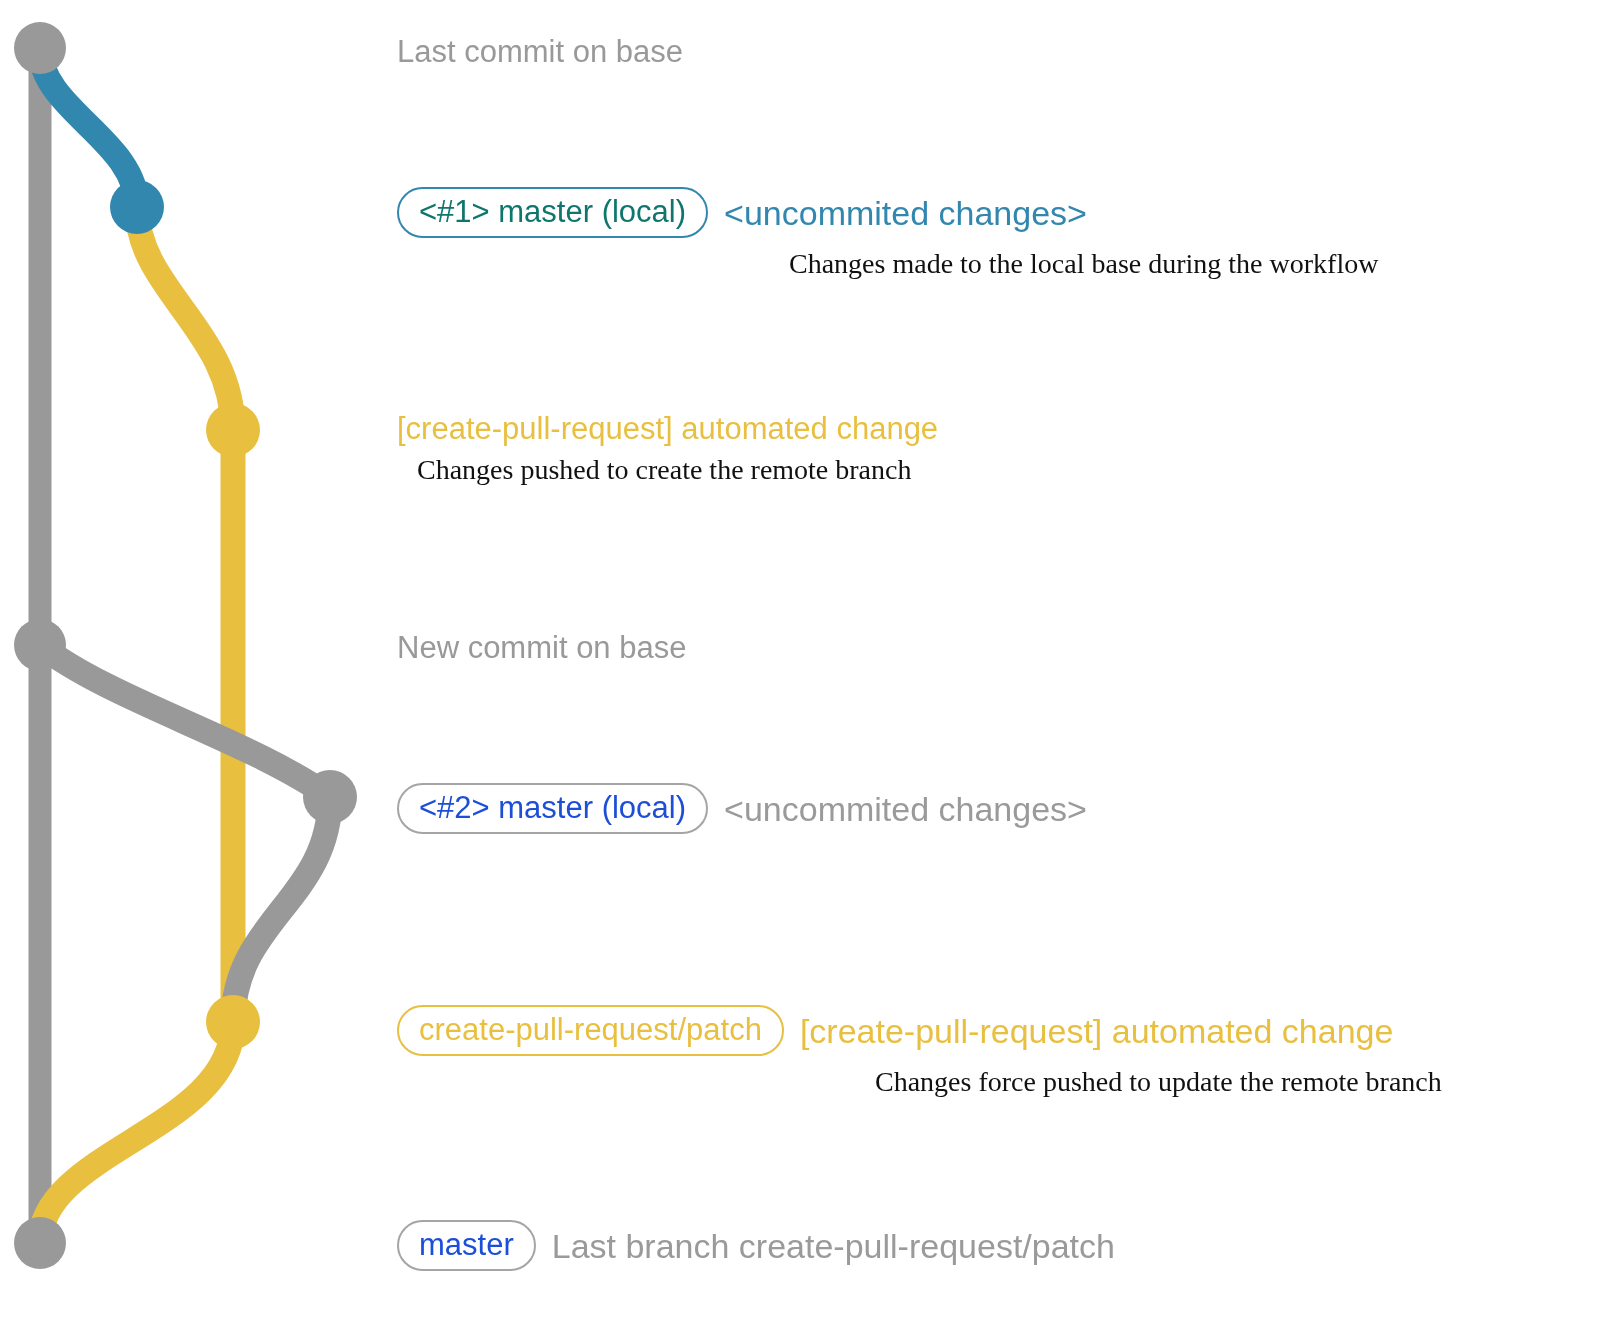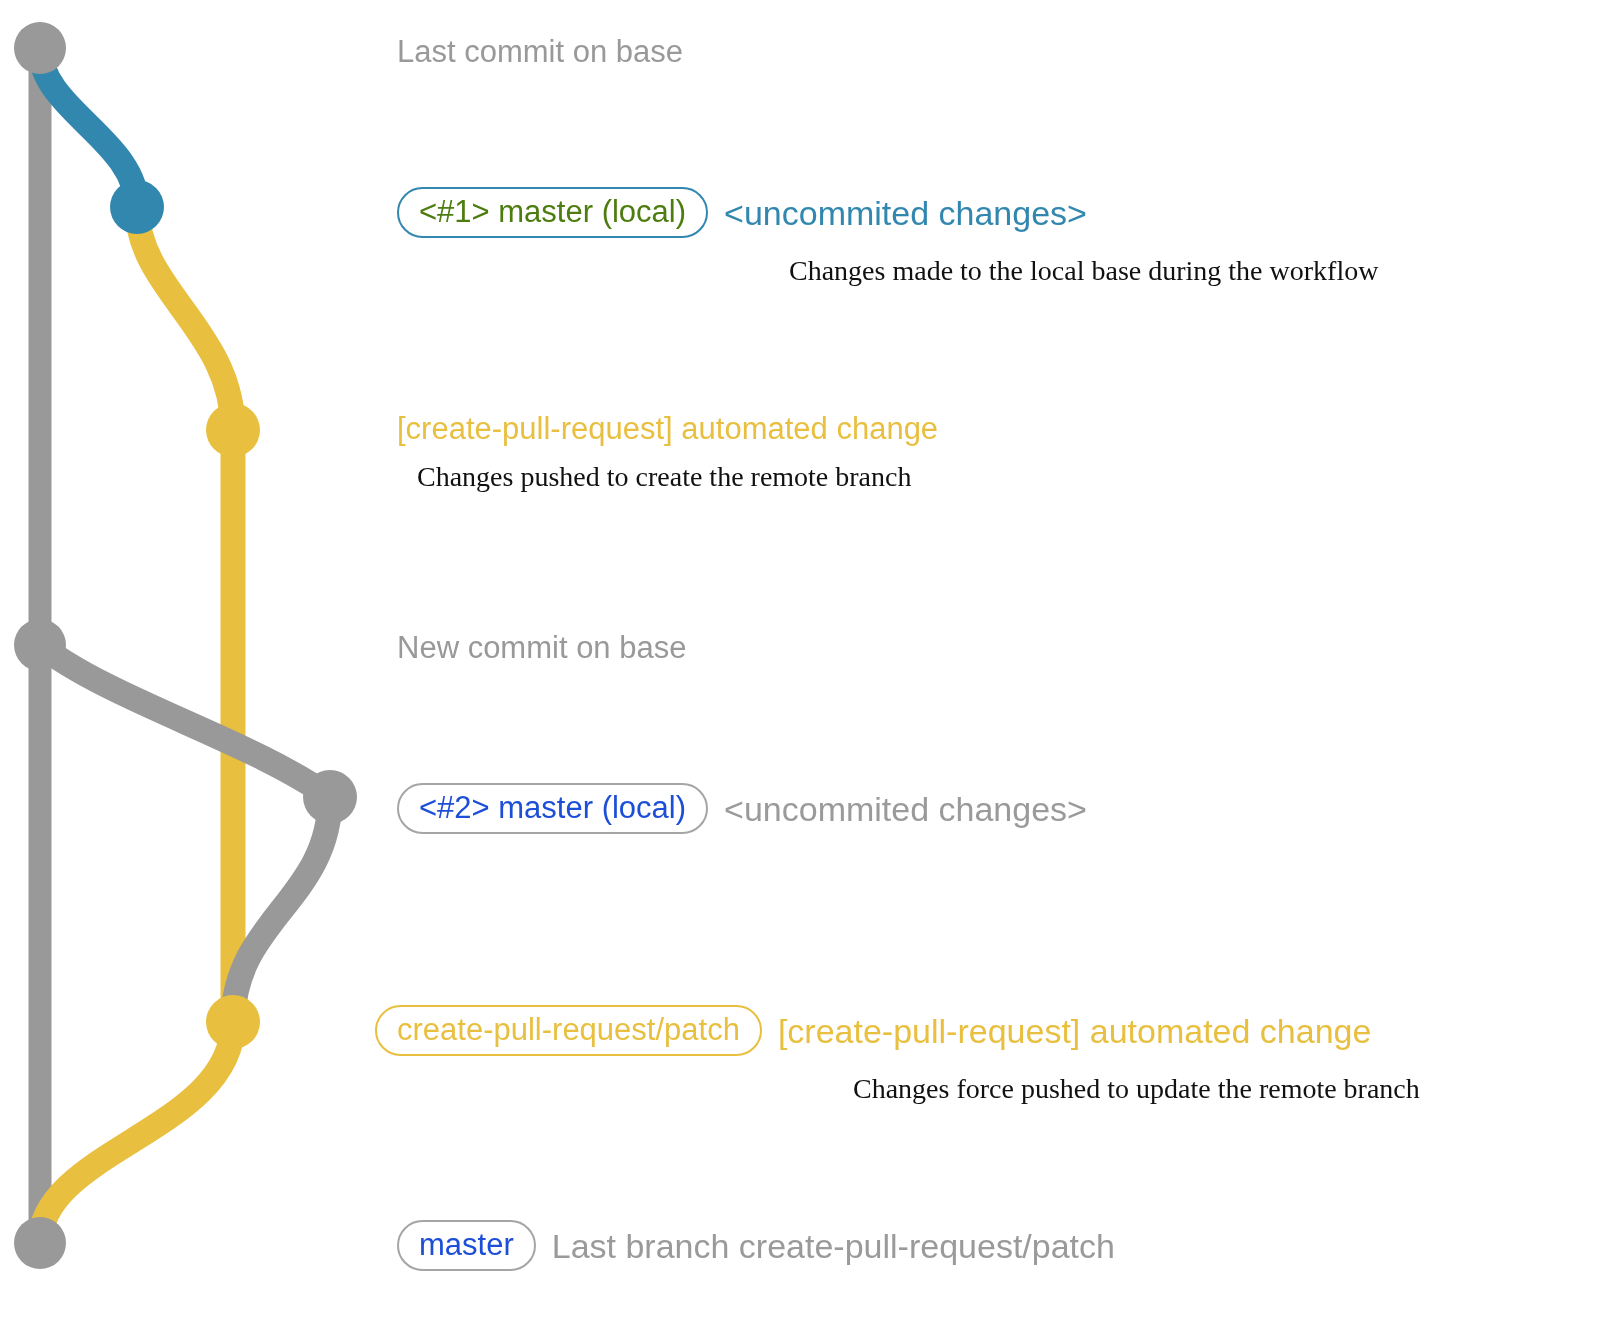--- a/index.html
+++ b/index.html
@@ -52,21 +52,21 @@
     justify-content: center;
     border: 2px solid #999999;
     border-radius: 26px;
     padding: 7px 20px 9px 20px;
     font-size: 31px;
     line-height: 1;
     color: #999999;
     background: transparent;
     box-sizing: border-box;
   }
-  .pill.blue  { border-color: #3287af; color: #4d7c0f; }
+  .pill.blue  { border-color: #3287af; color: #0f766e; }
   .pill.yellow{ border-color: #e8bf3f; color: #e8bf3f; }
   .pill.gray  { border-color: #a5a5a5; color: #1d4ed8; }
 
   .commit-msg {
     font-size: 34px;
     line-height: 1;
     margin-left: 16px;
     color: #999999;
     white-space: nowrap;
   }
@@ -81,33 +81,33 @@
     white-space: nowrap;
   }
   .plain-msg.yellow { color: #e8bf3f; }
 
   .caption {
     font-family: "Liberation Serif", serif;
     font-size: 28px;
     line-height: 1;
     color: #111111;
     white-space: nowrap;
-    margin-top: 19px;
+    margin-top: 12px;
   }
 
   
   #row-last-commit      { left: 397px; top: 36px; }
   #row-local-1          { left: 397px; top: 187px; }
   #row-local-1 .caption { margin-left: 392px; }
   #row-automated-1      { left: 397px; top: 413px; }
   #row-automated-1 .caption { margin-left: 20px; }
   #row-new-commit       { left: 397px; top: 632px; }
   #row-local-2          { left: 397px; top: 783px; }
   #row-local-2 .caption { margin-left: 392px; }
-  #row-patch            { left: 375px; top: 1005px; justify-content: space-between; }
+  #row-patch            { left: 397px; top: 1005px; justify-content: space-between; }
   #row-patch .caption   { margin-left: 478px; }
   #row-master           { left: 397px; top: 1220px; text-align: right; }
 </style>
 </head>
 <body>
 
 <svg id="graph-canvas" viewBox="0 0 1618 1344" xmlns="http://www.w3.org/2000/svg">
 
   <path d="M 40 48 L 40 1243" stroke="#999999" stroke-width="23" fill="none" stroke-linecap="butt"></path>
 

